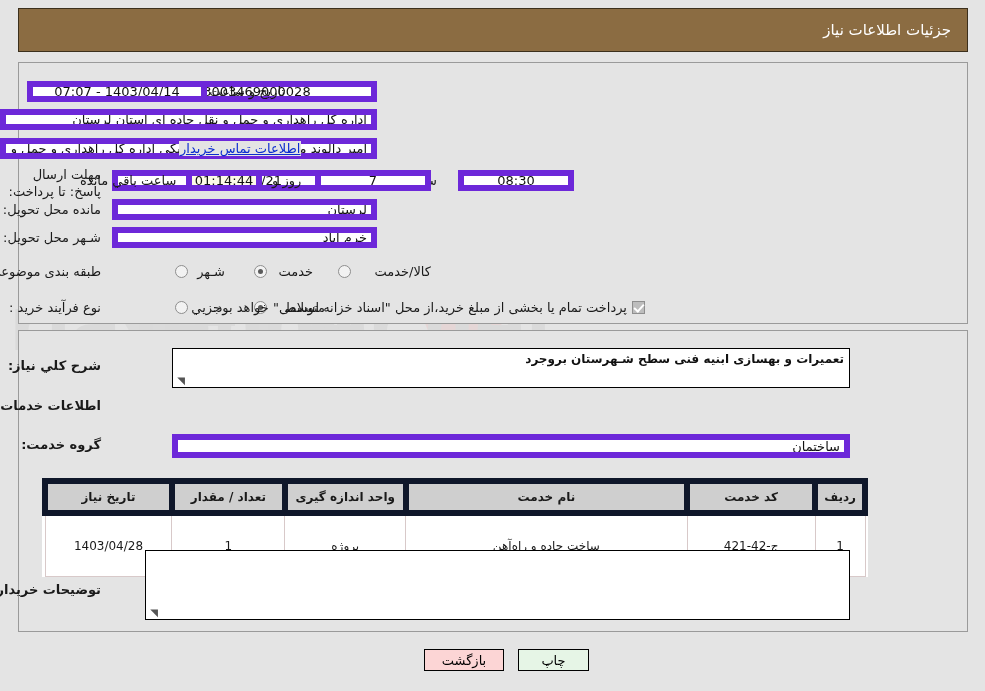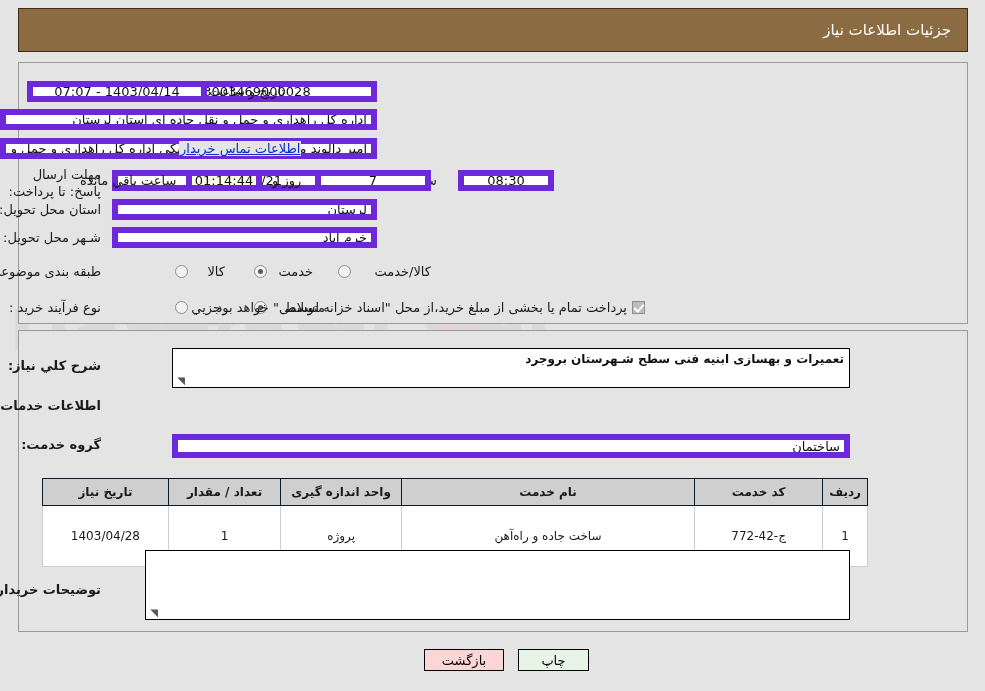--- a/index.html
+++ b/index.html
@@ -166,21 +166,21 @@
     left: 42px;
     top: 478px;
     width: 826px;
     border-collapse: collapse;
     font-size: 12px;
     z-index: 4;
     background: #ffffff;
   }
   .tbl th {
     background: #cfcfcf;
-    border: 1px solid #0f172a;
+    border: 6px solid #0f172a;
     color: #1a1a1a;
     font-size: 12px;
     font-weight: bold;
     height: 26px;
     padding: 0 6px;
     text-align: center;
   }
   .tbl td {
     background: #ffffff;
     border: 1px solid #d8c9c9;
@@ -240,35 +240,35 @@
   <div class="lbl" style="right:884px; top:112px;">نام دستگاه خریدار:</div>
   <div class="fld right" style="right:608px; top:109px; width:377px; left:232px;">اداره کل راهداری و حمل و نقل جاده ای استان لرستان</div>
 
   <div class="lbl" style="right:884px; top:141px;">ایجاد کننده درخواست:</div>
   <div class="fld right" style="right:608px; top:138px; width:377px; left:232px;">امیر دالوند مسئول تدارکات الکترونیکی  اداره کل راهداری و حمل و نقل جاده ای اد</div>
   <div class="link" style="left:179px; top:141px;text-decoration:underline;">اطلاعات تماس خریدار</div>
 
   <div class="lbl two" style="right:884px; top:166px; width:95px; text-align:right;">مهلت ارسال پاسخ: تا پرداخت:</div>
   <div class="fld center" style="right:608px; top:170px; width:265px;">1403/04/21</div>
   <div class="lbl" style="right:548px; top:173px;">ساعت</div>
-  <div class="fld center" style="left:458px; top:170px; width:96px;">08:30</div>
+  <div class="fld center" style="left:458px; top:170px; width:116px;">08:30</div>
   <div class="fld center" style="left:315px; top:170px; width:116px;">7</div>
   <div class="lbl" style="left:272px; top:173px;">روز و</div>
   <div class="fld cream center" style="left:186px; top:170px; width:76px;">01:14:44</div>
   <div class="lbl" style="left:80px; top:173px;">ساعت باقي مانده</div>
 
-  <div class="lbl" style="right:884px; top:202px;">استان محل تحویل:</div>
+  <div class="lbl" style="right:884px; top:202px;">مانده محل تحویل:</div>
   <div class="fld right" style="right:608px; top:199px; width:265px;">لرستان</div>
 
   <div class="lbl" style="right:884px; top:230px;">شـهر محل تحویل:</div>
   <div class="fld right" style="right:608px; top:227px; width:265px;">خرم آباد</div>
 
   <div class="lbl" style="right:884px; top:264px;">طبقه بندی موضوعی:</div>
   <div class="radio" style="right:797px; top:265px;"></div>
-  <div class="lbl" style="right:760px; top:264px;">کالا</div>
+  <div class="lbl" style="right:760px; top:264px;">شـهر</div>
   <div class="radio on" style="right:718px; top:265px;"></div>
   <div class="lbl" style="right:672px; top:264px;">خدمت</div>
   <div class="radio" style="right:634px; top:265px;"></div>
   <div class="lbl" style="right:554px; top:264px;">کالا/خدمت</div>
 
   <div class="lbl" style="right:884px; top:300px;">نوع فرآیند خرید :</div>
   <div class="radio" style="right:797px; top:301px;"></div>
   <div class="lbl" style="right:764px; top:300px;text-align:right;">جزیي</div>
   <div class="radio on" style="right:718px; top:301px;"></div>
   <div class="lbl" style="right:660px; top:300px;">متوسط</div>
@@ -295,21 +295,21 @@
         <th style="width:125px;">کد خدمت</th>
         <th style="width:320px;">نام خدمت</th>
         <th style="width:120px;">واحد اندازه گیری</th>
         <th style="width:110px;">تعداد / مقدار</th>
         <th style="width:120px;">تاریخ نیاز</th>
       </tr>
     </thead>
     <tbody>
       <tr>
         <td>1</td>
-        <td>ج-42-772</td>
+        <td>ج-42-421</td>
         <td>ساخت جاده و راه‌آهن</td>
         <td>پروژه</td>
         <td>1</td>
         <td>1403/04/28</td>
       </tr>
     </tbody>
   </table>
 
   <div class="lbl bold" style="right:884px; top:582px;">توضیحات خریدار:</div>
   <div class="ta" style="right:135px; top:550px; width:705px; height:70px; text-align:right;">

